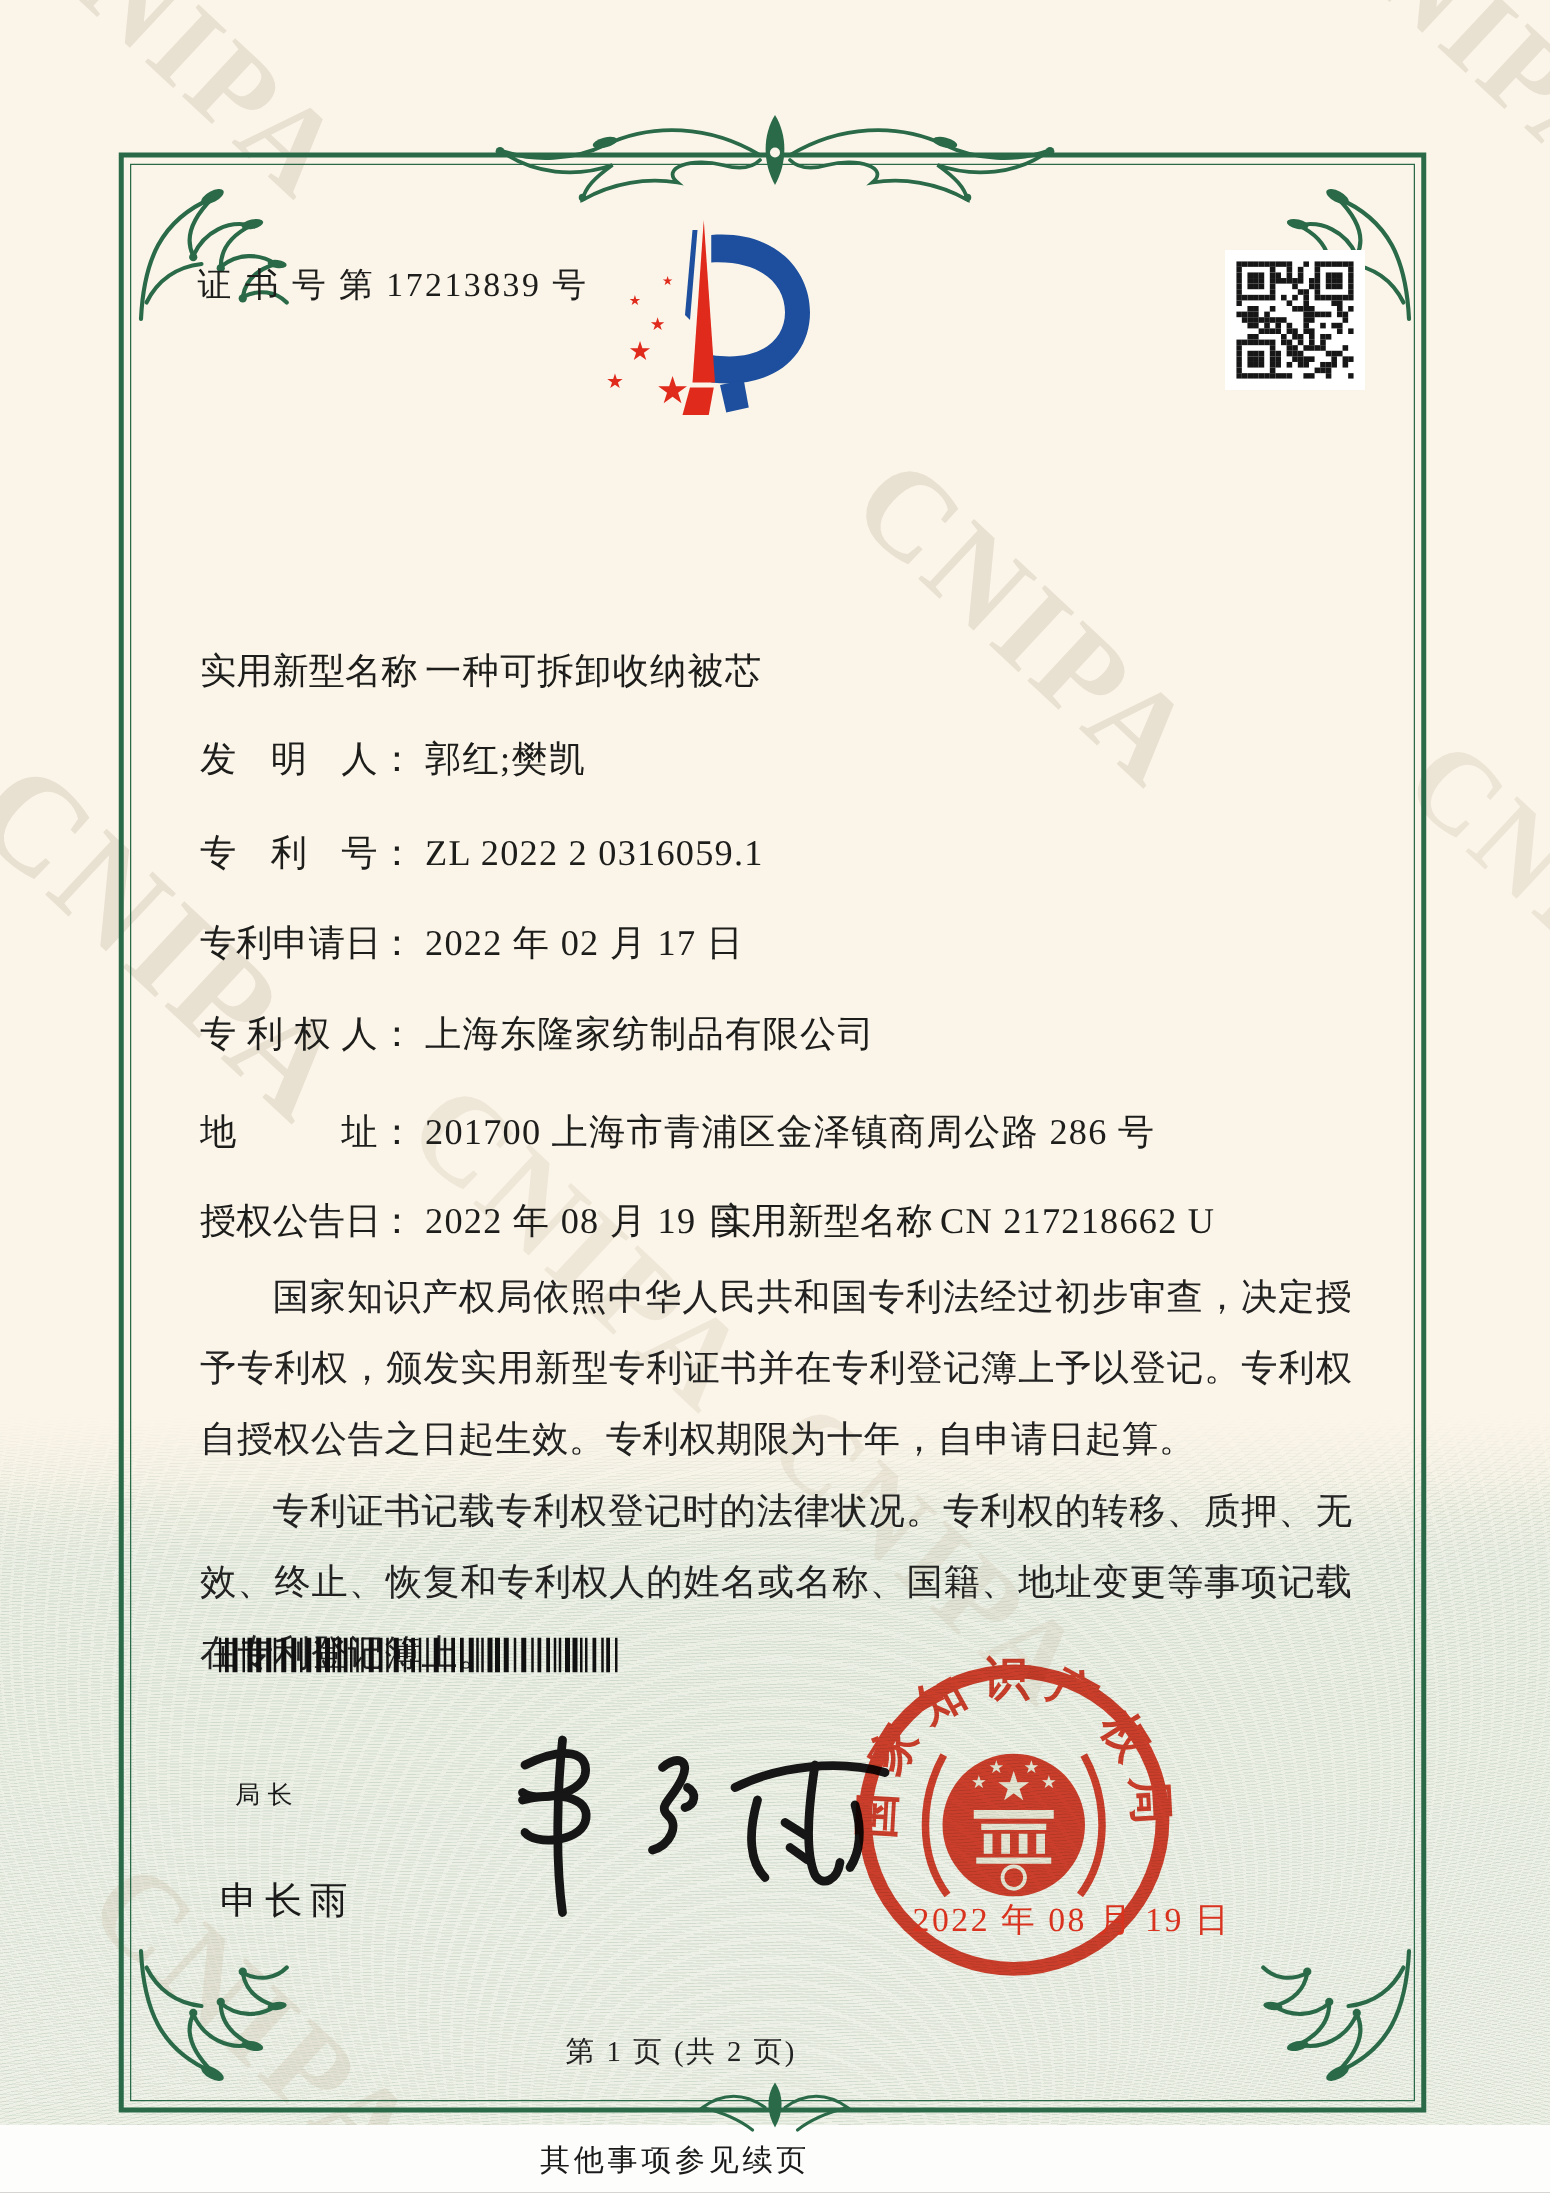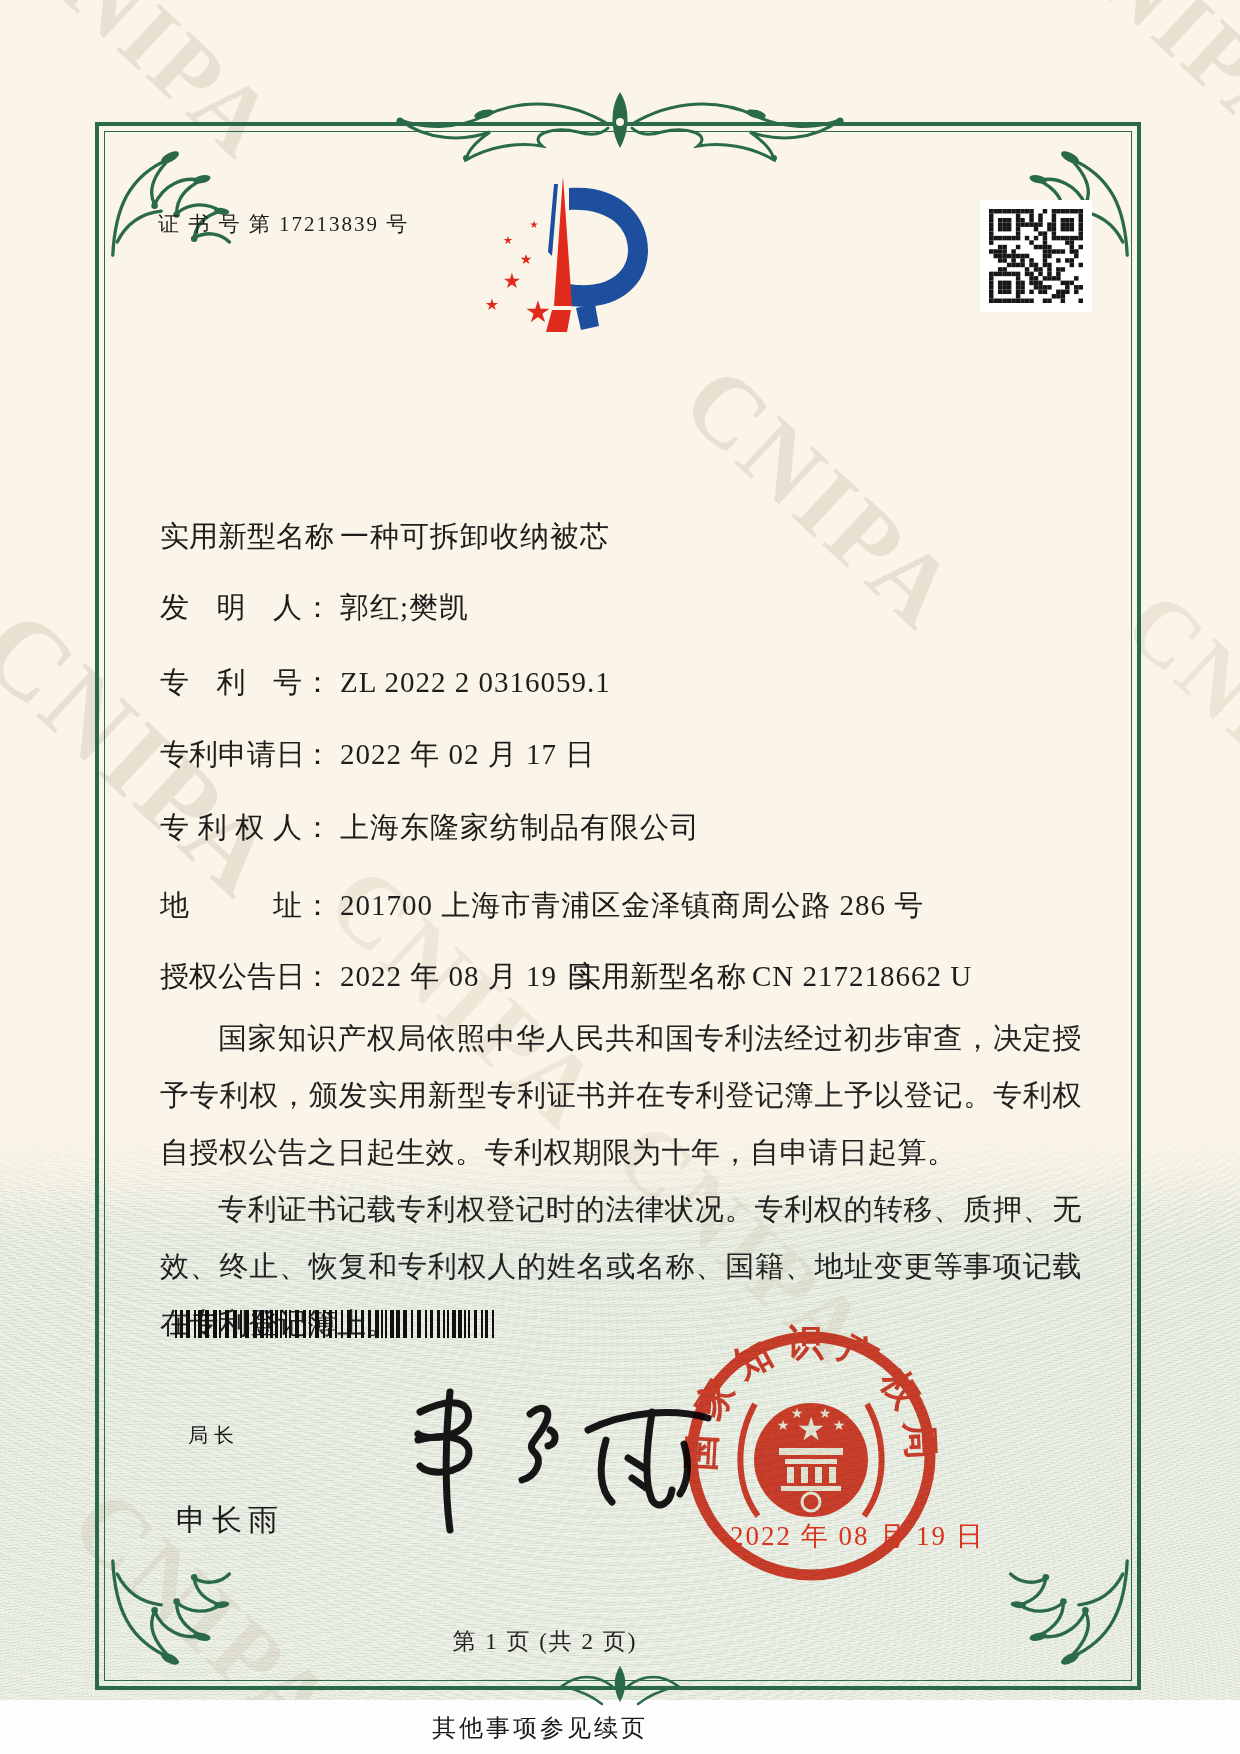--- a/index.html
+++ b/index.html
@@ -29,21 +29,21 @@
   .frame-inner{position:absolute;inset:5px;border:1px solid var(--frame-green);}
   .corner{position:absolute;width:132px;height:132px;z-index:3;}
   .c-tl{left:104px;top:132px;}
   .c-tr{right:104px;top:132px;transform:scaleX(-1);}
   .c-bl{left:104px;bottom:70px;transform:scaleY(-1);}
   .c-br{right:104px;bottom:70px;transform:scale(-1,-1);}
   .top-orn{position:absolute;left:372px;top:84px;z-index:3;}
   .bot-orn{position:absolute;left:552px;top:1662px;z-index:3;}
 
   
-  .certno{position:absolute;left:158px;top:210px;font-size:21px;color:var(--text-dark);letter-spacing:2px;z-index:4;}
+  .certno{position:absolute;left:158px;top:210px;font-size:27px;color:var(--text-dark);letter-spacing:2px;z-index:4;}
   .logo{position:absolute;left:468px;top:172px;z-index:4;}
   .qrbox{position:absolute;left:980px;top:200px;width:112px;height:112px;background:#fff;z-index:4;
          display:flex;align-items:center;justify-content:center;}
   .title{position:absolute;left:95px;top:336px;width:1046px;text-align:center;font-size:55px;font-weight:bold;
          letter-spacing:12px;color:#121212;z-index:4;}
 
   
   .row{position:absolute;left:160px;font-size:29px;color:var(--text-dark);white-space:nowrap;z-index:4;}
   .flabel{display:inline-block;width:142px;text-align:justify;text-align-last:justify;vertical-align:bottom;}
   .fcolon{margin-left:1px;}

